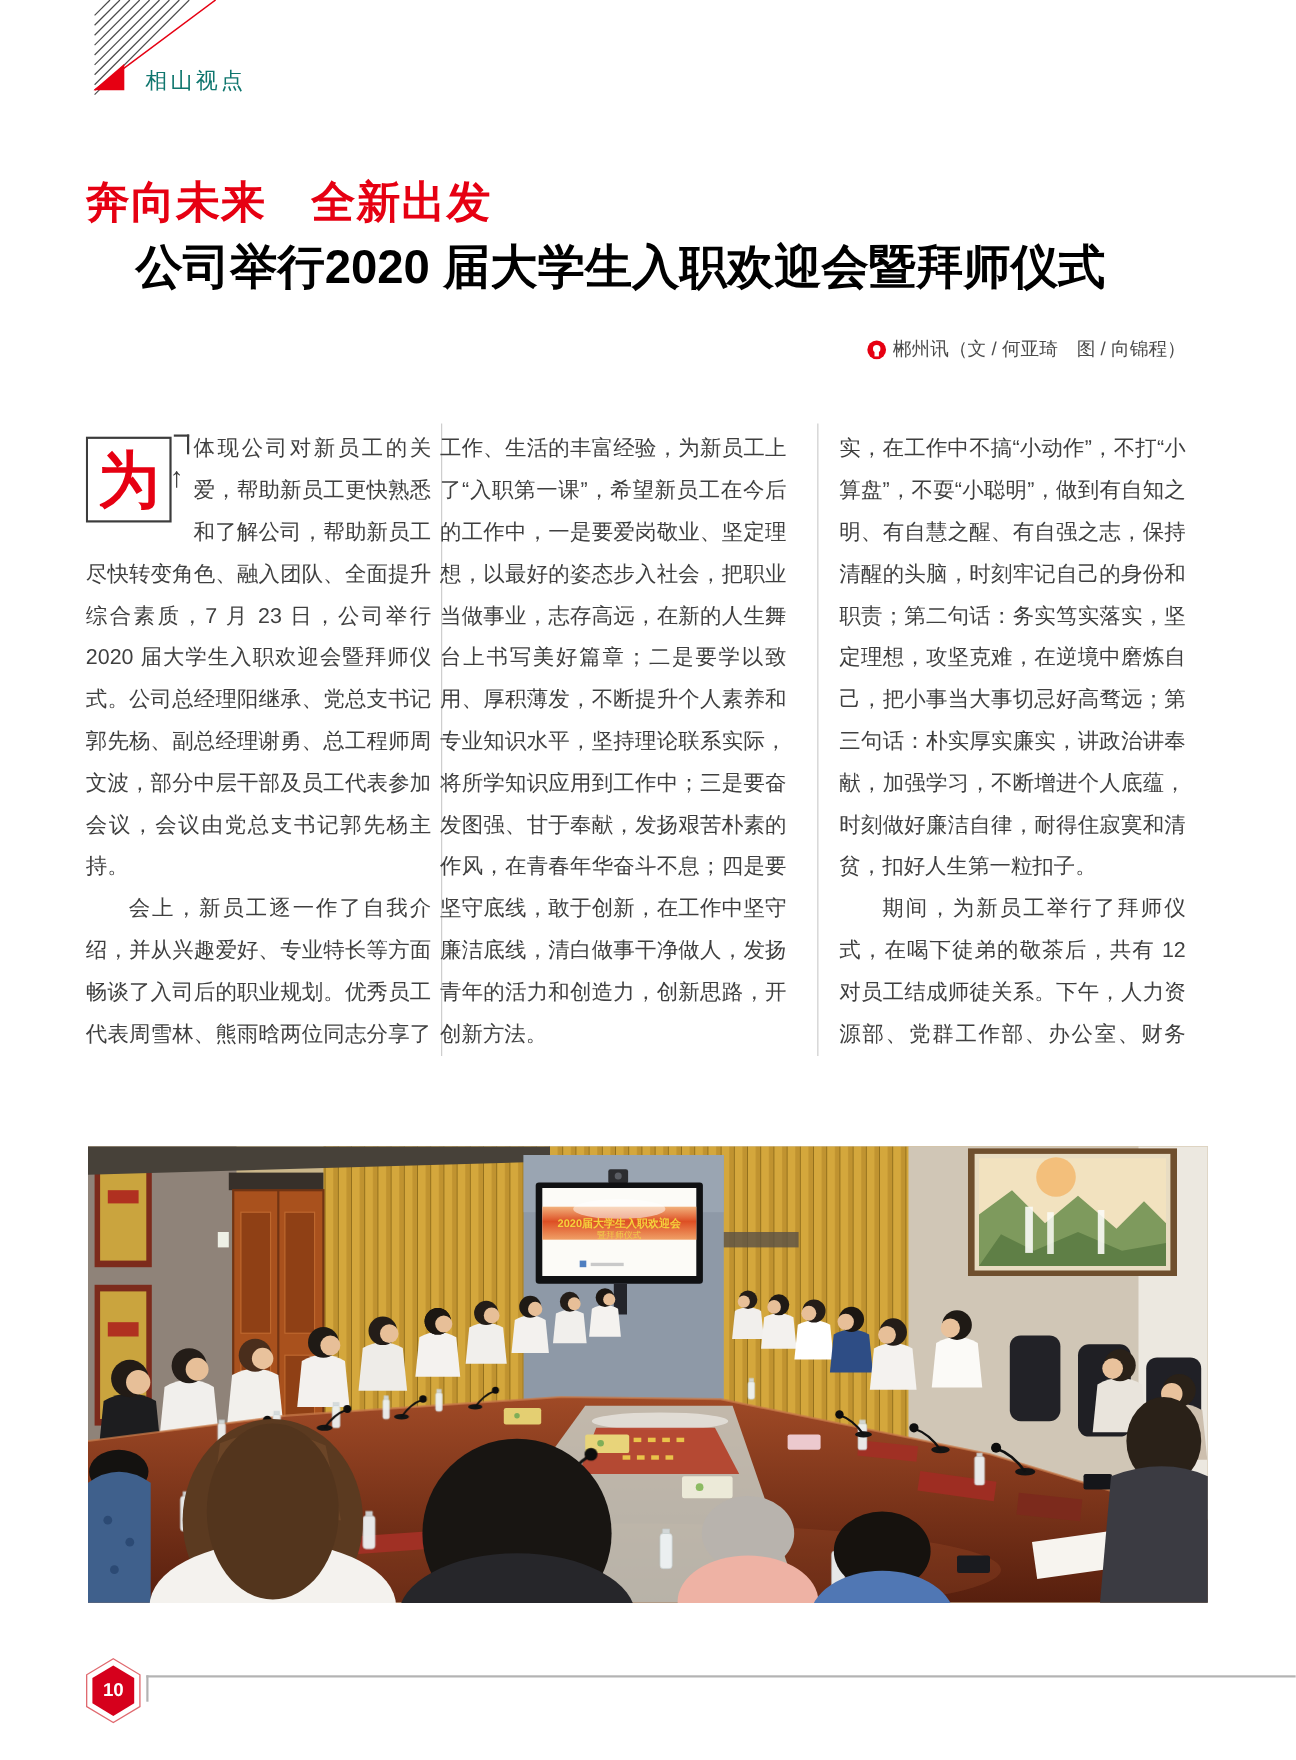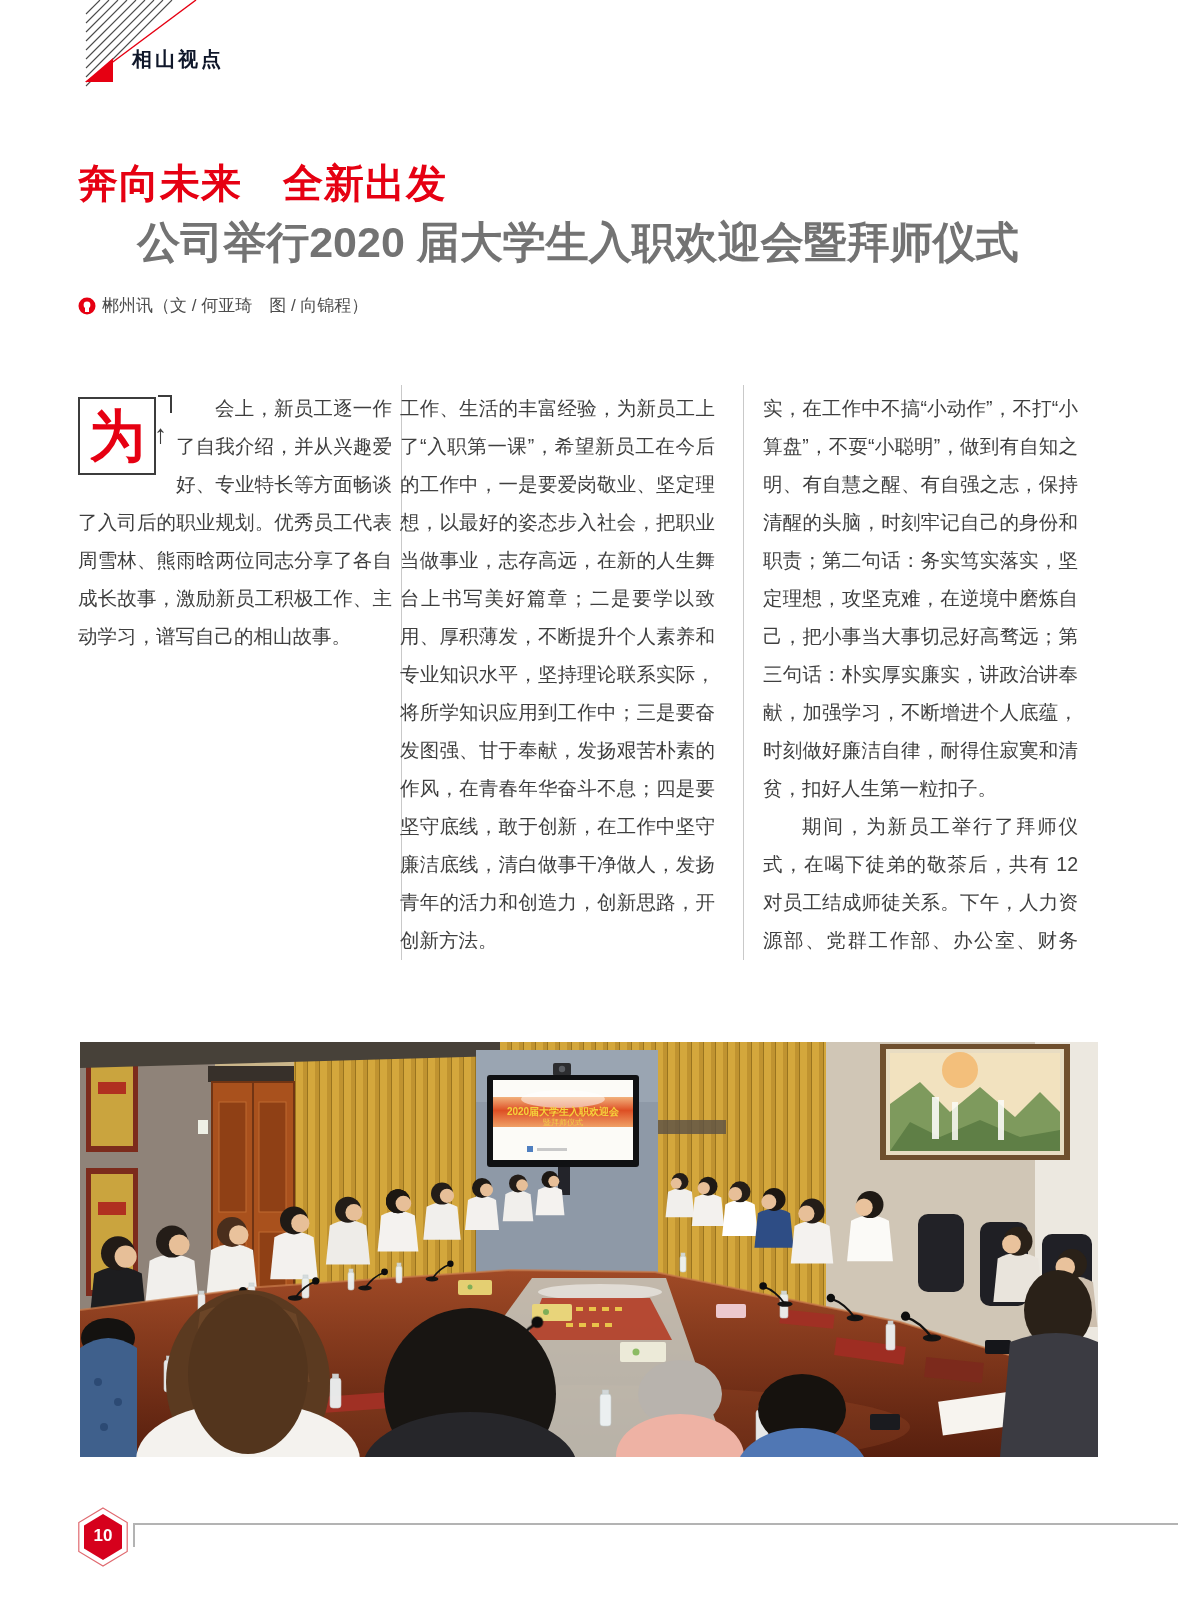--- a/index.html
+++ b/index.html
@@ -3,29 +3,29 @@
 <meta charset="utf-8">
 <style>
   * { margin:0; padding:0; box-sizing:border-box; }
   html,body { background:#ffffff; }
   body { width:1178px; height:1600px; position:relative; overflow:hidden;
          font-family:"Liberation Sans", sans-serif; color:#3d3d3d; }
   .abs { position:absolute; }
 
   
   #header-deco { left:80px; top:0; width:220px; height:92px; }
-  #section-label { left:132px; top:46px; font-size:20px; font-weight:bold;
-                   color:#0f172a; letter-spacing:3px; }
+  #section-label { left:132px; top:60px; font-size:20px; font-weight:normal;
+                   color:#0f766e; letter-spacing:3px; }
 
   
   #title1 { left:78px; top:156px; width:1000px; text-align:left;
             font-size:40px; font-weight:900; color:#e60012; letter-spacing:1px; }
-  #title2 { left:78px; top:214px; width:1000px; text-align:center;
-            font-size:43px; font-weight:900; color:#737373; }
-  #byline { left:78px; top:294px; width:1000px; text-align:left;
+  #title2 { left:64px; top:214px; width:1000px; text-align:center;
+            font-size:43px; font-weight:900; color:#000000; }
+  #byline { left:78px; top:306px; width:1000px; text-align:right;
             font-size:17px; color:#4c4c4c; }
   #byline svg { vertical-align:-4px; margin-right:6px; }
 
   
   .body-col { top:389px; height:578px; overflow:hidden; font-size:19.5px;
               line-height:38px; text-align:justify; color:#3f3f3f; }
   #col1 { left:78px;  width:314px; }
   #col2 { left:400px; width:315px; }
   #col3 { left:763px; width:315px; }
   .body-col p.indent { text-indent:2em; }
@@ -83,20 +83,21 @@
 </div>
 
 <div id="col1" class="body-col abs">
   <div id="dropcap-float">
     <div id="dropcap-box">
       <span id="dropcap-char">为</span>
     </div>
     <div id="dropcap-bracket"></div>
     <div id="dropcap-arrow">↑</div>
   </div>
+  <p>体现公司对新员工的关爱，帮助新员工更快熟悉和了解公司，帮助新员工尽快转变角色、融入团队、全面提升综合素质，7 月 23 日，公司举行 2020 届大学生入职欢迎会暨拜师仪式。公司总经理阳继承、党总支书记郭先杨、副总经理谢勇、总工程师周文波，部分中层干部及员工代表参加会议，会议由党总支书记郭先杨主持。</p>
   <p class="indent">会上，新员工逐一作了自我介绍，并从兴趣爱好、专业特长等方面畅谈了入司后的职业规划。优秀员工代表周雪林、熊雨晗两位同志分享了各自成长故事，激励新员工积极工作、主动学习，谱写自己的相山故事。</p>
 
 </div>
 <div id="rule1" class="col-rule abs"></div>
 <div id="col2" class="body-col abs">
   <p>工作、生活的丰富经验，为新员工上了“入职第一课”，希望新员工在今后的工作中，一是要爱岗敬业、坚定理想，以最好的姿态步入社会，把职业当做事业，志存高远，在新的人生舞台上书写美好篇章；二是要学以致用、厚积薄发，不断提升个人素养和专业知识水平，坚持理论联系实际，将所学知识应用到工作中；三是要奋发图强、甘于奉献，发扬艰苦朴素的作风，在青春年华奋斗不息；四是要坚守底线，敢于创新，在工作中坚守廉洁底线，清白做事干净做人，发扬青年的活力和创造力，创新思路，开创新方法。</p>
   <p class="indent">公司党总支书记郭先杨用三句话勉励新员工在相山这个大家庭中，努力拼搏，提升技能，尽快成长成才，取得一个又一个成就。第一句话：老实诚实忠</p>
 </div>
 <div id="rule2" class="col-rule abs"></div>
 <div id="col3" class="body-col abs">

